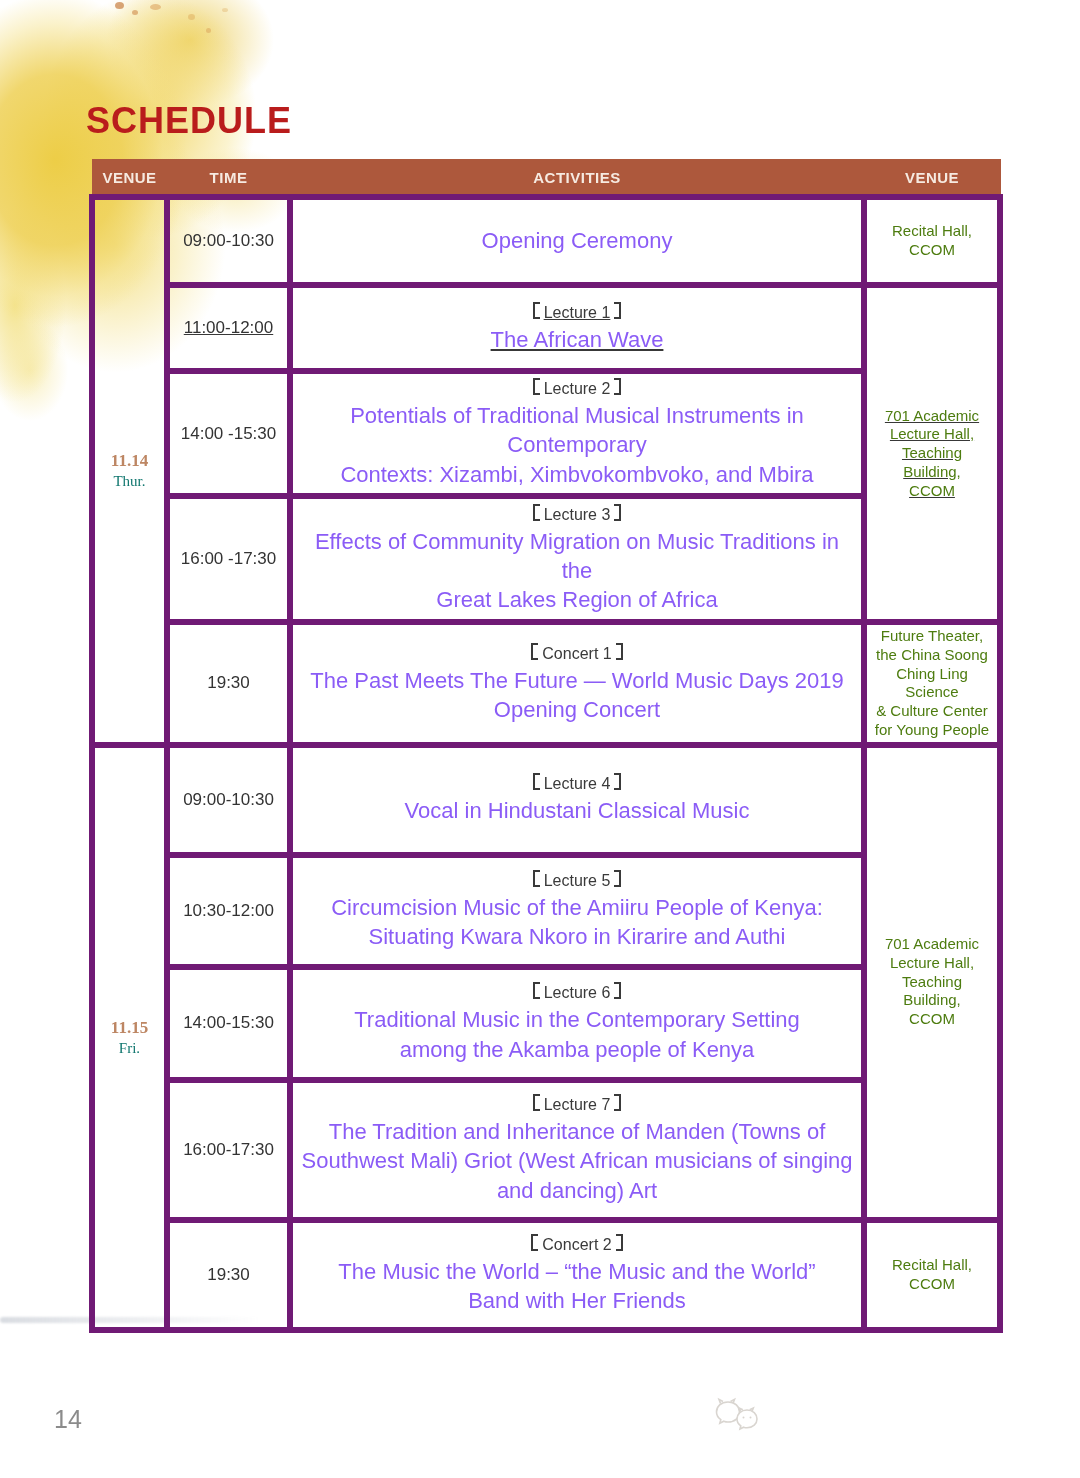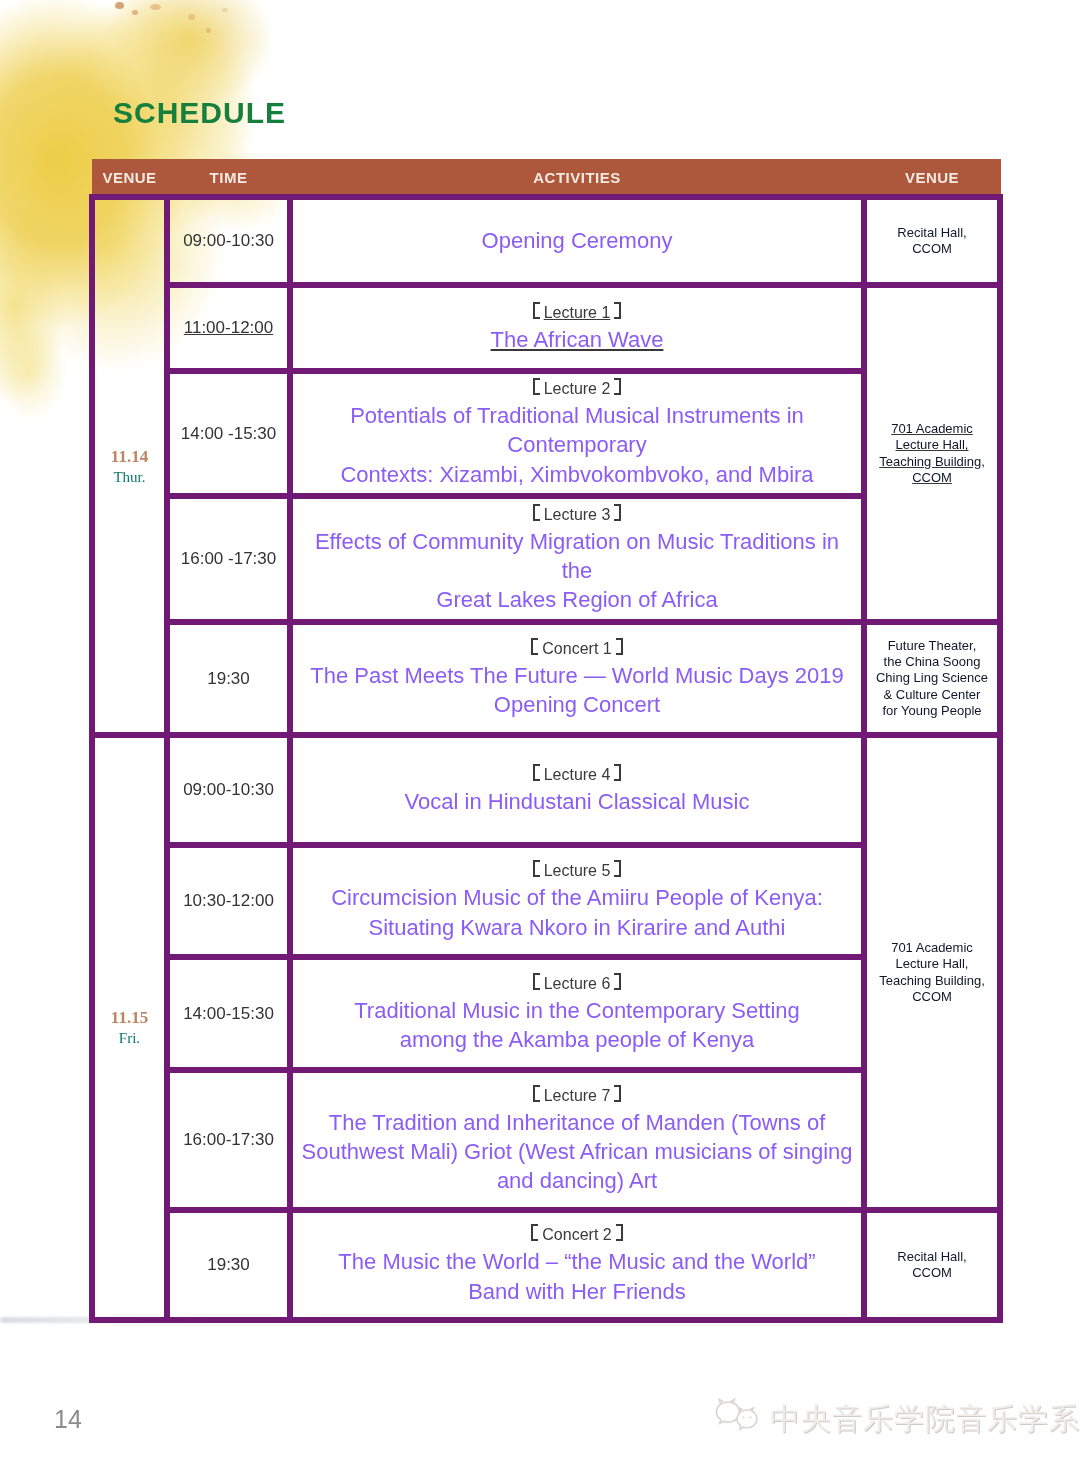--- a/index.html
+++ b/index.html
@@ -18,21 +18,21 @@
       radial-gradient(ellipse 125px 145px at 150px 115px, rgba(238,205,70,0.80) 0%, rgba(244,222,120,0.35) 65%, rgba(244,222,120,0) 85%),
       radial-gradient(ellipse 105px 85px at 190px 40px, rgba(232,196,60,0.75) 0%, rgba(232,196,60,0) 80%),
       radial-gradient(ellipse 130px 150px at 115px 245px, rgba(240,214,95,0.75) 0%, rgba(240,214,95,0) 85%),
       radial-gradient(ellipse 60px 115px at 15px 305px, rgba(242,222,120,0.85) 0%, rgba(242,222,120,0) 85%),
       radial-gradient(ellipse 70px 50px at 235px 190px, rgba(243,222,130,0.50) 0%, rgba(243,222,130,0) 85%),
       radial-gradient(ellipse 45px 60px at 30px 370px, rgba(246,232,160,0.70) 0%, rgba(246,232,160,0) 85%);
   }
   .speck{position:absolute;border-radius:50%;z-index:0;pointer-events:none;}
   .page-title{
     position:absolute;left:86px;top:76px;z-index:2;
-    font-size:30px;font-weight:800;letter-spacing:1px;color:#15803d;margin-left:27px;
+    font-size:36px;font-weight:800;letter-spacing:1px;color:#b91c1c;
   }
   .sched-table{
     position:absolute;left:89px;top:159px;width:908px;z-index:1;
     border-collapse:collapse;table-layout:fixed;background:transparent;
   }
   .sched-table td,.sched-table th{
     border:6px solid #701a75;
     text-align:center;vertical-align:middle;
     padding:2px 6px;background:transparent;
   }
@@ -42,21 +42,21 @@
     font-size:15px;font-weight:700;letter-spacing:0.5px;
     border:1px solid #ad583c;border-bottom:2px solid #8e4a30;
     height:30px;
   }
   .time-cell{font-size:17px;color:#333;}
   .date-cell{vertical-align:middle;font-family:Liberation Serif, serif;}
   .date-num{font-size:17px;font-weight:700;color:#bd8663;}
   .date-day{font-size:15px;color:#0f766e;margin-top:2px;}
   .act-label{font-size:16px;color:#3a3a3a;margin-bottom:3px;}
   .act-title{font-size:22px;color:#8b5cf6;line-height:1.32;white-space:pre-line;}
-  .venue-cell{font-size:13px;color:#0f172a;line-height:1.25;white-space:pre-line;}
+  .venue-cell{font-size:15px;color:#4d7c0f;line-height:1.25;white-space:pre-line;}
   
   .bk{display:inline-block;width:5px;height:13px;vertical-align:-1px;}
   .bk-l{border-left:2.5px solid #3a3a3a;border-top:2.5px solid #3a3a3a;border-bottom:2.5px solid #3a3a3a;margin-right:4px;}
   .bk-r{border-right:2.5px solid #3a3a3a;border-top:2.5px solid #3a3a3a;border-bottom:2.5px solid #3a3a3a;margin-left:4px;}
   .page-num{
     position:absolute;left:54px;top:1405px;z-index:1;
     font-size:25px;color:#8b8b8b;
   }
   .footer-logo{
     position:absolute;left:714px;top:1396px;z-index:1;
@@ -217,14 +217,13 @@
       <path d="M14 6 C7 6 2.5 10.5 2.5 16 C2.5 19.2 4.2 21.8 6.8 23.6 L5.8 27.2 L9.8 25.2 C11.1 25.7 12.5 26 14 26 C21 26 25.5 21.5 25.5 16 C25.5 10.5 21 6 14 6 Z" stroke="#d9d5d0" stroke-width="1.6"></path>
       <path d="M6.5 7.5 L5 3.5 L9 5.5" stroke="#d9d5d0" stroke-width="1.6"></path>
       <path d="M19 7.5 L20.5 3.5 L16.5 5.5" stroke="#d9d5d0" stroke-width="1.6"></path>
       <path d="M33 14 C27 14 23 18 23 23 C23 25.8 24.5 28.2 26.8 29.8 L26 33 L29.6 31.2 C30.7 31.6 31.8 31.8 33 31.8 C39 31.8 43 27.8 43 23 C43 18 39 14 33 14 Z" stroke="#d9d5d0" stroke-width="1.6" fill="#ffffff"></path>
       <path d="M26.5 15.5 L25.2 12 L28.8 13.8" stroke="#d9d5d0" stroke-width="1.6"></path>
       <path d="M38 15.5 L39.3 12 L35.7 13.8" stroke="#d9d5d0" stroke-width="1.6"></path>
       <circle cx="29.5" cy="21.5" r="1" fill="#d9d5d0"></circle>
       <circle cx="36.5" cy="21.5" r="1" fill="#d9d5d0"></circle>
     </svg>
   </span>
-  <span class="footer-logo-text">中央音乐学院音乐学系</span>
 </div>
 
 </body></html>

